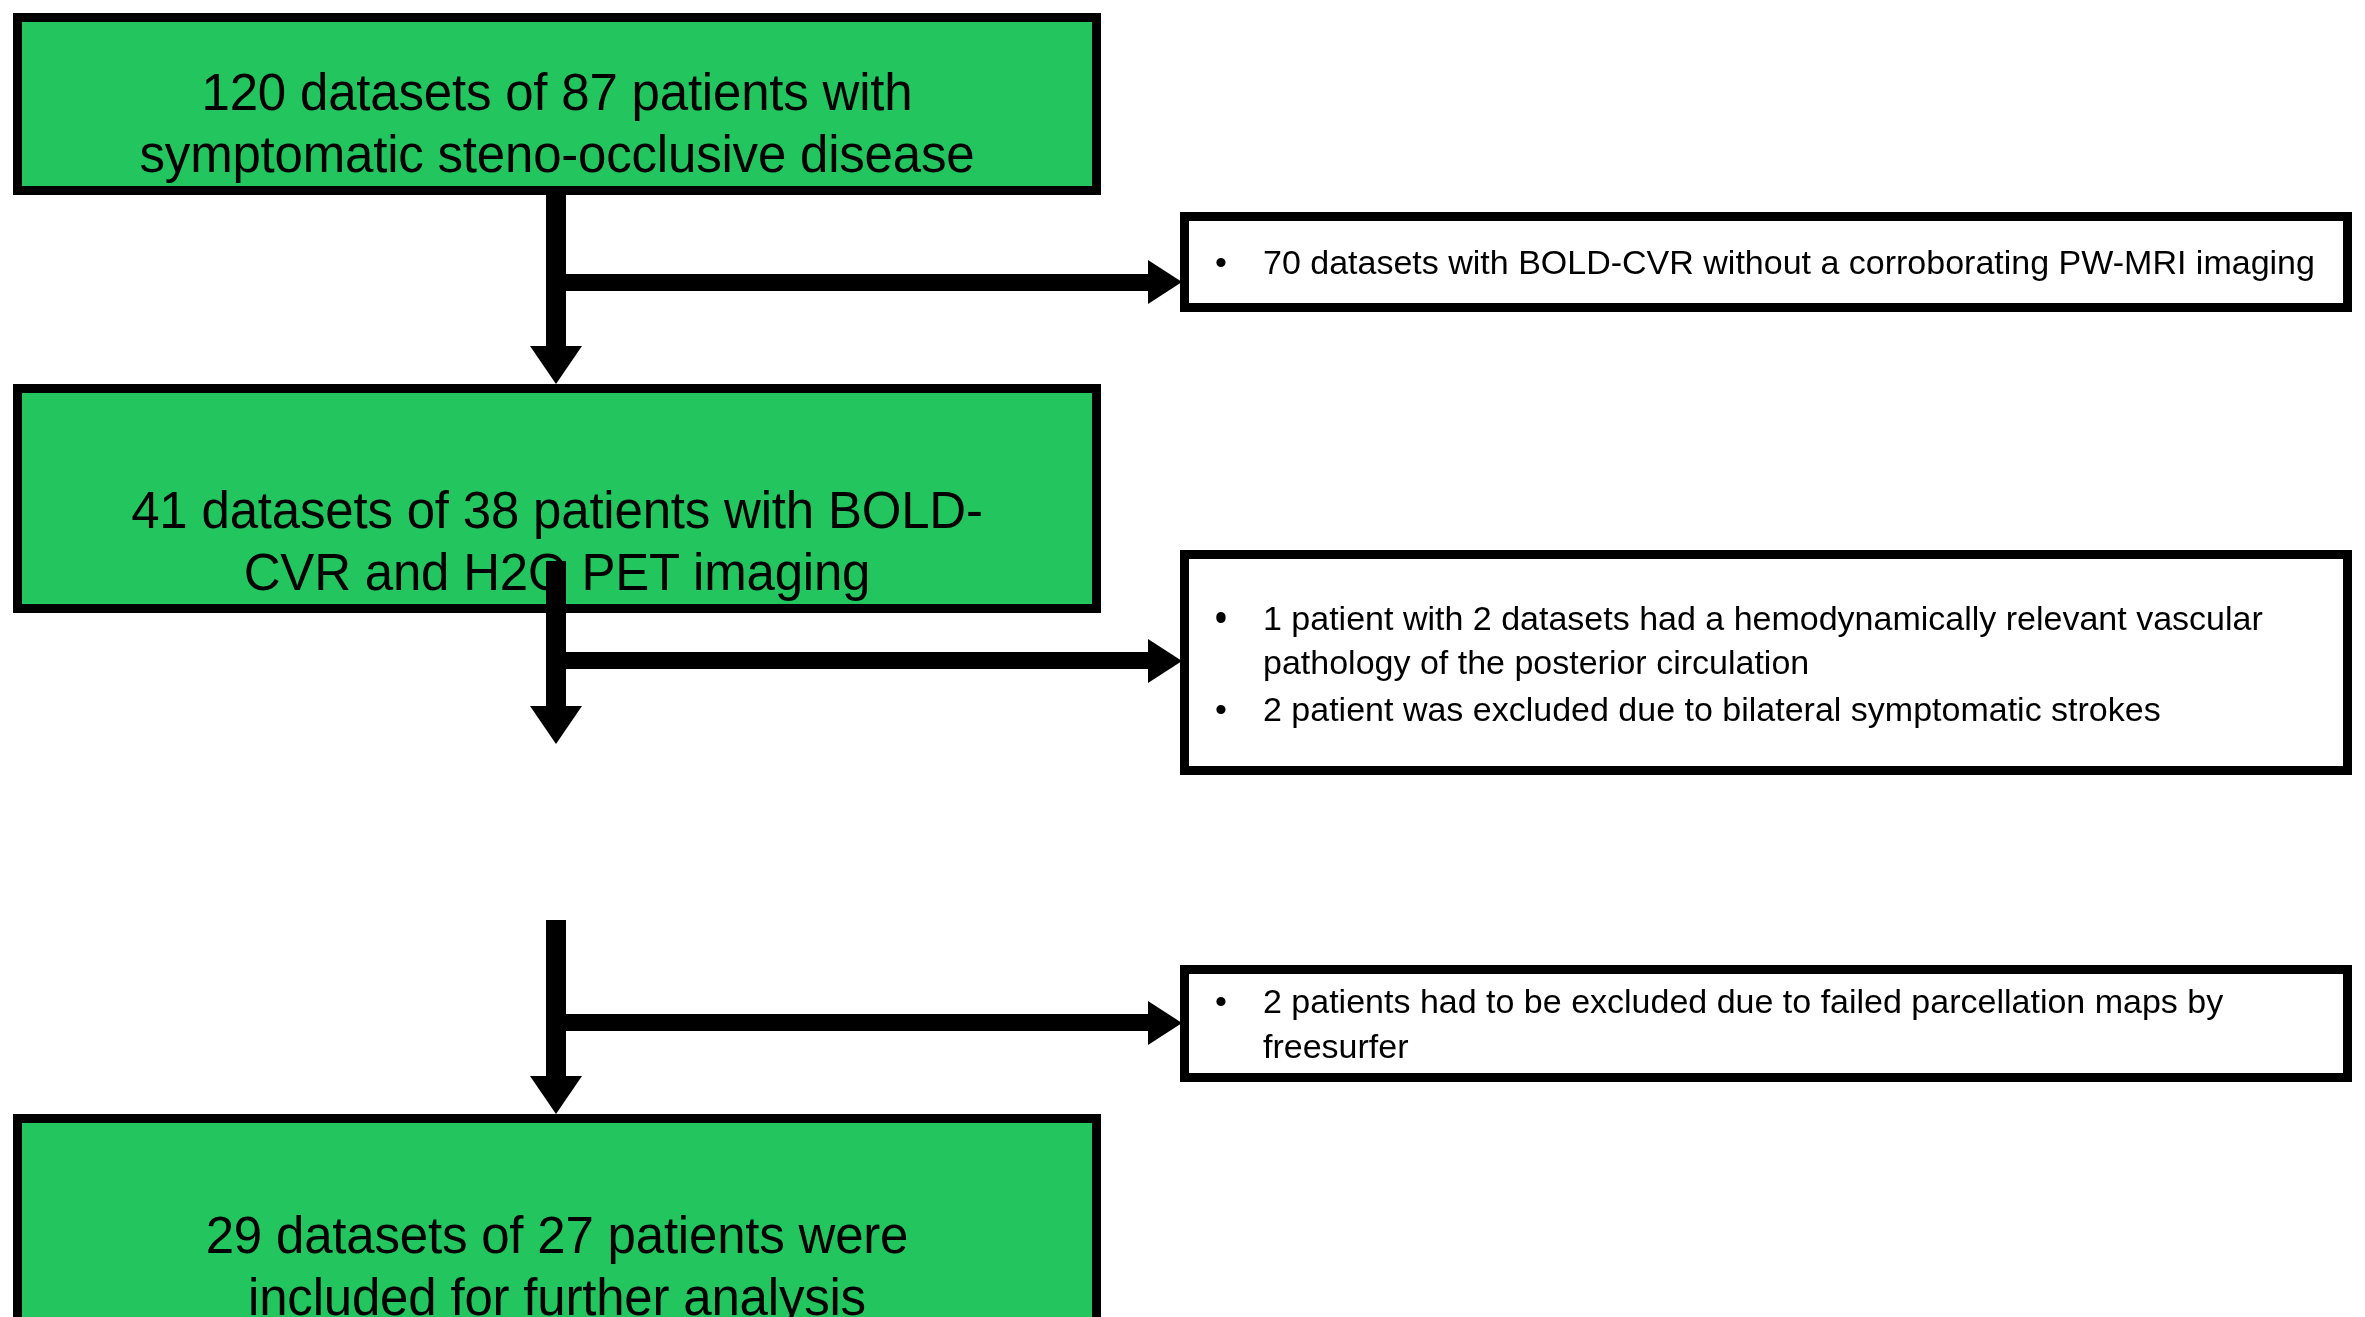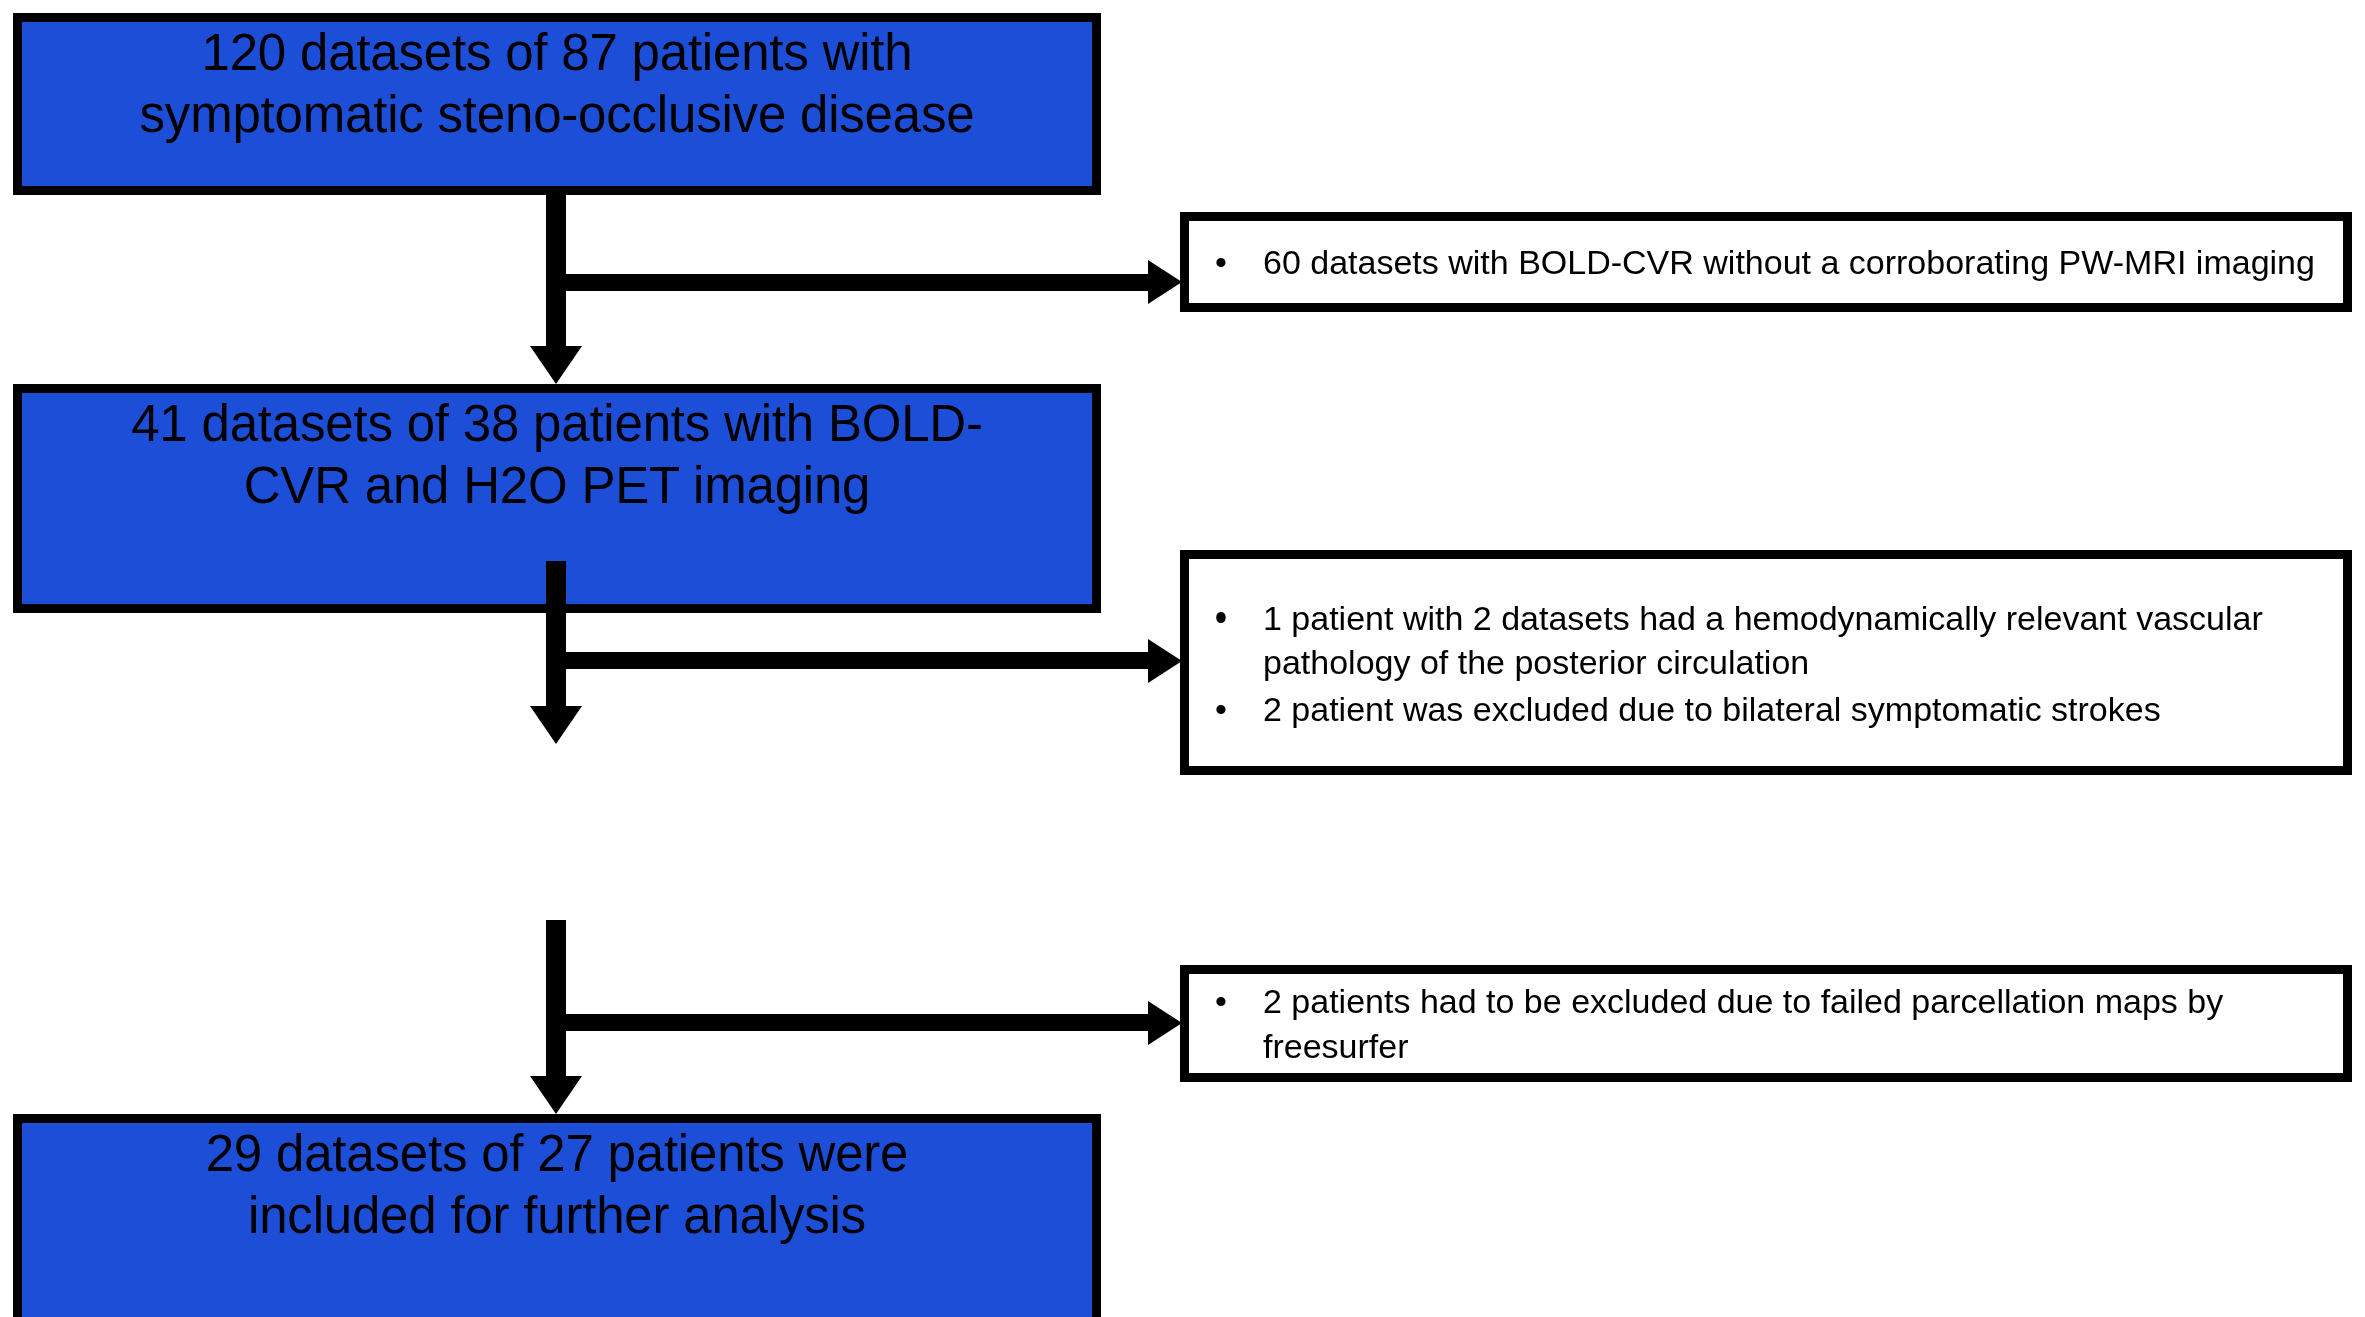--- a/index.html
+++ b/index.html
@@ -18,23 +18,23 @@
     height: 1317px;
     background: #ffffff;
     overflow: hidden;
   }
 
   
   .node-box {
     position: absolute;
     box-sizing: border-box;
     border: 9px solid #000000;
-    background: #1d4ed8;
+    background: #22c55e;
     display: flex;
-    align-items: flex-start;
+    align-items: flex-end;
     justify-content: center;
   }
 
   .node-box .node-text {
     text-align: center;
     line-height: 1.22;
     font-size: 51px;
     letter-spacing: -0.2px;
     padding: 0 18px;
     white-space: pre-line;
@@ -115,21 +115,21 @@
 
   <div class="conn-stem" style="left:546px; top:195px; width:20px; height:158px;"></div>
   <div class="arrow-down" style="left:530px; top:346px;"></div>
   <div class="conn-hline" style="left:560px; top:274px; width:600px; height:17px;"></div>
   <div class="arrow-right" style="left:1148px; top:260px;"></div>
 
   <div class="side-box" style="left:1180px; top:212px; width:1172px; height:100px;">
     <ul class="bullet-list">
       <li class="bullet-item">
         <span class="bullet-dot">•</span>
-        <span>60 datasets with BOLD-CVR without a corroborating PW-MRI imaging</span>
+        <span>70 datasets with BOLD-CVR without a corroborating PW-MRI imaging</span>
       </li>
     </ul>
   </div>
 
   <div class="node-box" style="left:13px; top:384px; width:1088px; height:229px;">
     <div class="node-text">41 datasets of 38 patients with BOLD-
 CVR and H2O PET imaging</div>
   </div>
 
   <div class="conn-stem" style="left:546px; top:561px; width:20px; height:152px;"></div>

